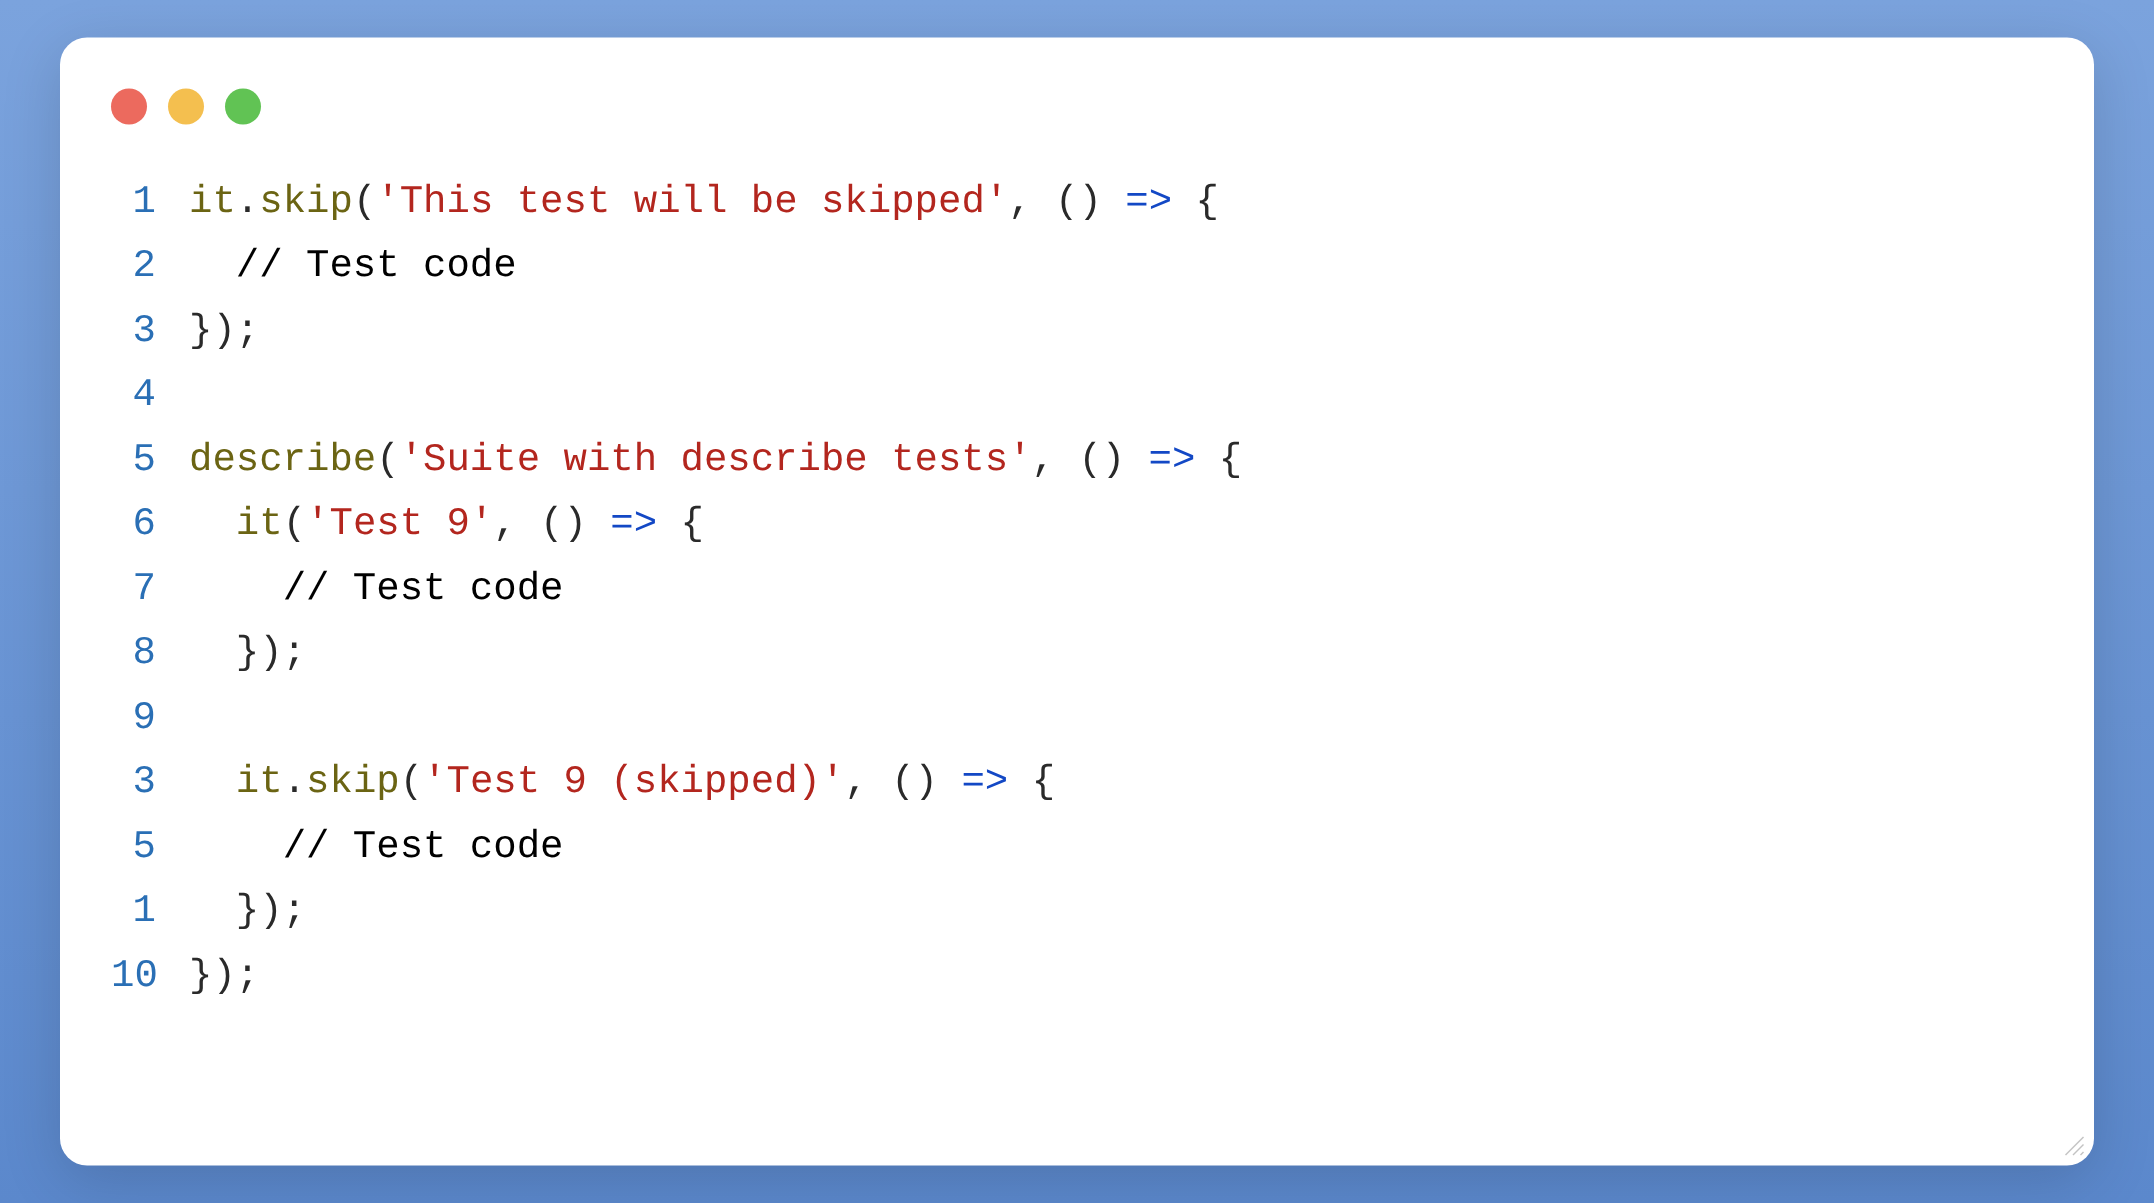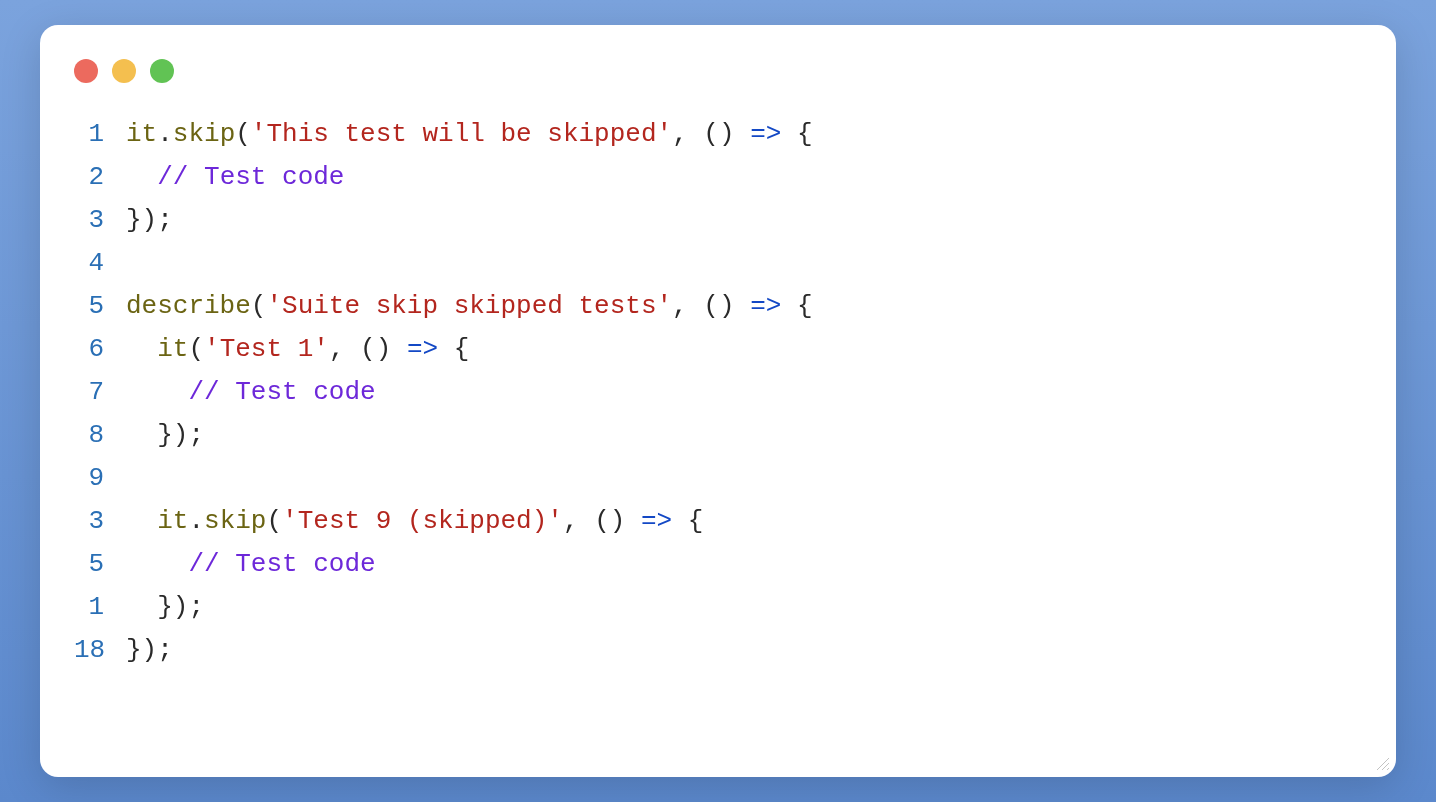--- a/index.html
+++ b/index.html
@@ -58,21 +58,21 @@
     padding-right: 22px;
     user-select: none;
     flex-shrink: 0;
   }
   .code-content { flex: 1; }
   
   .tk-fn     { color: #6b6413; }  
   .tk-punct  { color: #2a2a2a; }  
   .tk-str    { color: #b3261e; }  
   .tk-arrow  { color: #1348c5; }  
-  .tk-cmt    { color: #6d28d9; }  
+  .tk-cmt    { color: #000000; }  
   .resize-handle {
     position: absolute;
     right: 6px;
     bottom: 6px;
     width: 16px;
     height: 16px;
     opacity: 0.5;
   }
   .resize-handle svg { display:block; }
 </style>
@@ -85,29 +85,29 @@
     <div class="tl-dot dot-yellow"></div>
     <div class="tl-dot dot-green"></div>
   </div>
 
   <div class="code-area">
     <div class="code-lines" id="code-lines">
         <div class="code-line"><span class="ln">1</span><span class="code-content"><span class="tk-fn">it</span><span class="tk-punct">.</span><span class="tk-fn">skip</span><span class="tk-punct">(</span><span class="tk-str">'This test will be skipped'</span><span class="tk-punct">, () </span><span class="tk-arrow">=&gt;</span><span class="tk-punct"> {</span></span></div>
         <div class="code-line"><span class="ln">2</span><span class="code-content"><span class="tk-punct">  </span><span class="tk-cmt">// Test code</span></span></div>
         <div class="code-line"><span class="ln">3</span><span class="code-content"><span class="tk-punct">});</span></span></div>
         <div class="code-line"><span class="ln">4</span><span class="code-content"><span class="tk-punct"></span></span></div>
-        <div class="code-line"><span class="ln">5</span><span class="code-content"><span class="tk-fn">describe</span><span class="tk-punct">(</span><span class="tk-str">'Suite skip skipped tests'</span><span class="tk-punct">, () </span><span class="tk-arrow">=&gt;</span><span class="tk-punct"> {</span></span></div>
-        <div class="code-line"><span class="ln">6</span><span class="code-content"><span class="tk-punct">  </span><span class="tk-fn">it</span><span class="tk-punct">(</span><span class="tk-str">'Test 1'</span><span class="tk-punct">, () </span><span class="tk-arrow">=&gt;</span><span class="tk-punct"> {</span></span></div>
+        <div class="code-line"><span class="ln">5</span><span class="code-content"><span class="tk-fn">describe</span><span class="tk-punct">(</span><span class="tk-str">'Suite with describe tests'</span><span class="tk-punct">, () </span><span class="tk-arrow">=&gt;</span><span class="tk-punct"> {</span></span></div>
+        <div class="code-line"><span class="ln">6</span><span class="code-content"><span class="tk-punct">  </span><span class="tk-fn">it</span><span class="tk-punct">(</span><span class="tk-str">'Test 9'</span><span class="tk-punct">, () </span><span class="tk-arrow">=&gt;</span><span class="tk-punct"> {</span></span></div>
         <div class="code-line"><span class="ln">7</span><span class="code-content"><span class="tk-punct">    </span><span class="tk-cmt">// Test code</span></span></div>
         <div class="code-line"><span class="ln">8</span><span class="code-content"><span class="tk-punct">  });</span></span></div>
         <div class="code-line"><span class="ln">9</span><span class="code-content"><span class="tk-punct"></span></span></div>
         <div class="code-line"><span class="ln">3</span><span class="code-content"><span class="tk-punct">  </span><span class="tk-fn">it</span><span class="tk-punct">.</span><span class="tk-fn">skip</span><span class="tk-punct">(</span><span class="tk-str">'Test 9 (skipped)'</span><span class="tk-punct">, () </span><span class="tk-arrow">=&gt;</span><span class="tk-punct"> {</span></span></div>
         <div class="code-line"><span class="ln">5</span><span class="code-content"><span class="tk-punct">    </span><span class="tk-cmt">// Test code</span></span></div>
         <div class="code-line"><span class="ln">1</span><span class="code-content"><span class="tk-punct">  });</span></span></div>
-        <div class="code-line"><span class="ln">18</span><span class="code-content"><span class="tk-punct">});</span></span></div>
+        <div class="code-line"><span class="ln">10</span><span class="code-content"><span class="tk-punct">});</span></span></div>
       </div>
   </div>
 
   <div class="resize-handle">
     <svg viewBox="0 0 16 16" width="16" height="16">
       <line x1="3" y1="15" x2="15" y2="3" stroke="#888" stroke-width="1"></line>
       <line x1="8" y1="15" x2="15" y2="8" stroke="#888" stroke-width="1"></line>
       <line x1="13" y1="15" x2="15" y2="13" stroke="#888" stroke-width="1"></line>
     </svg>
   </div>

